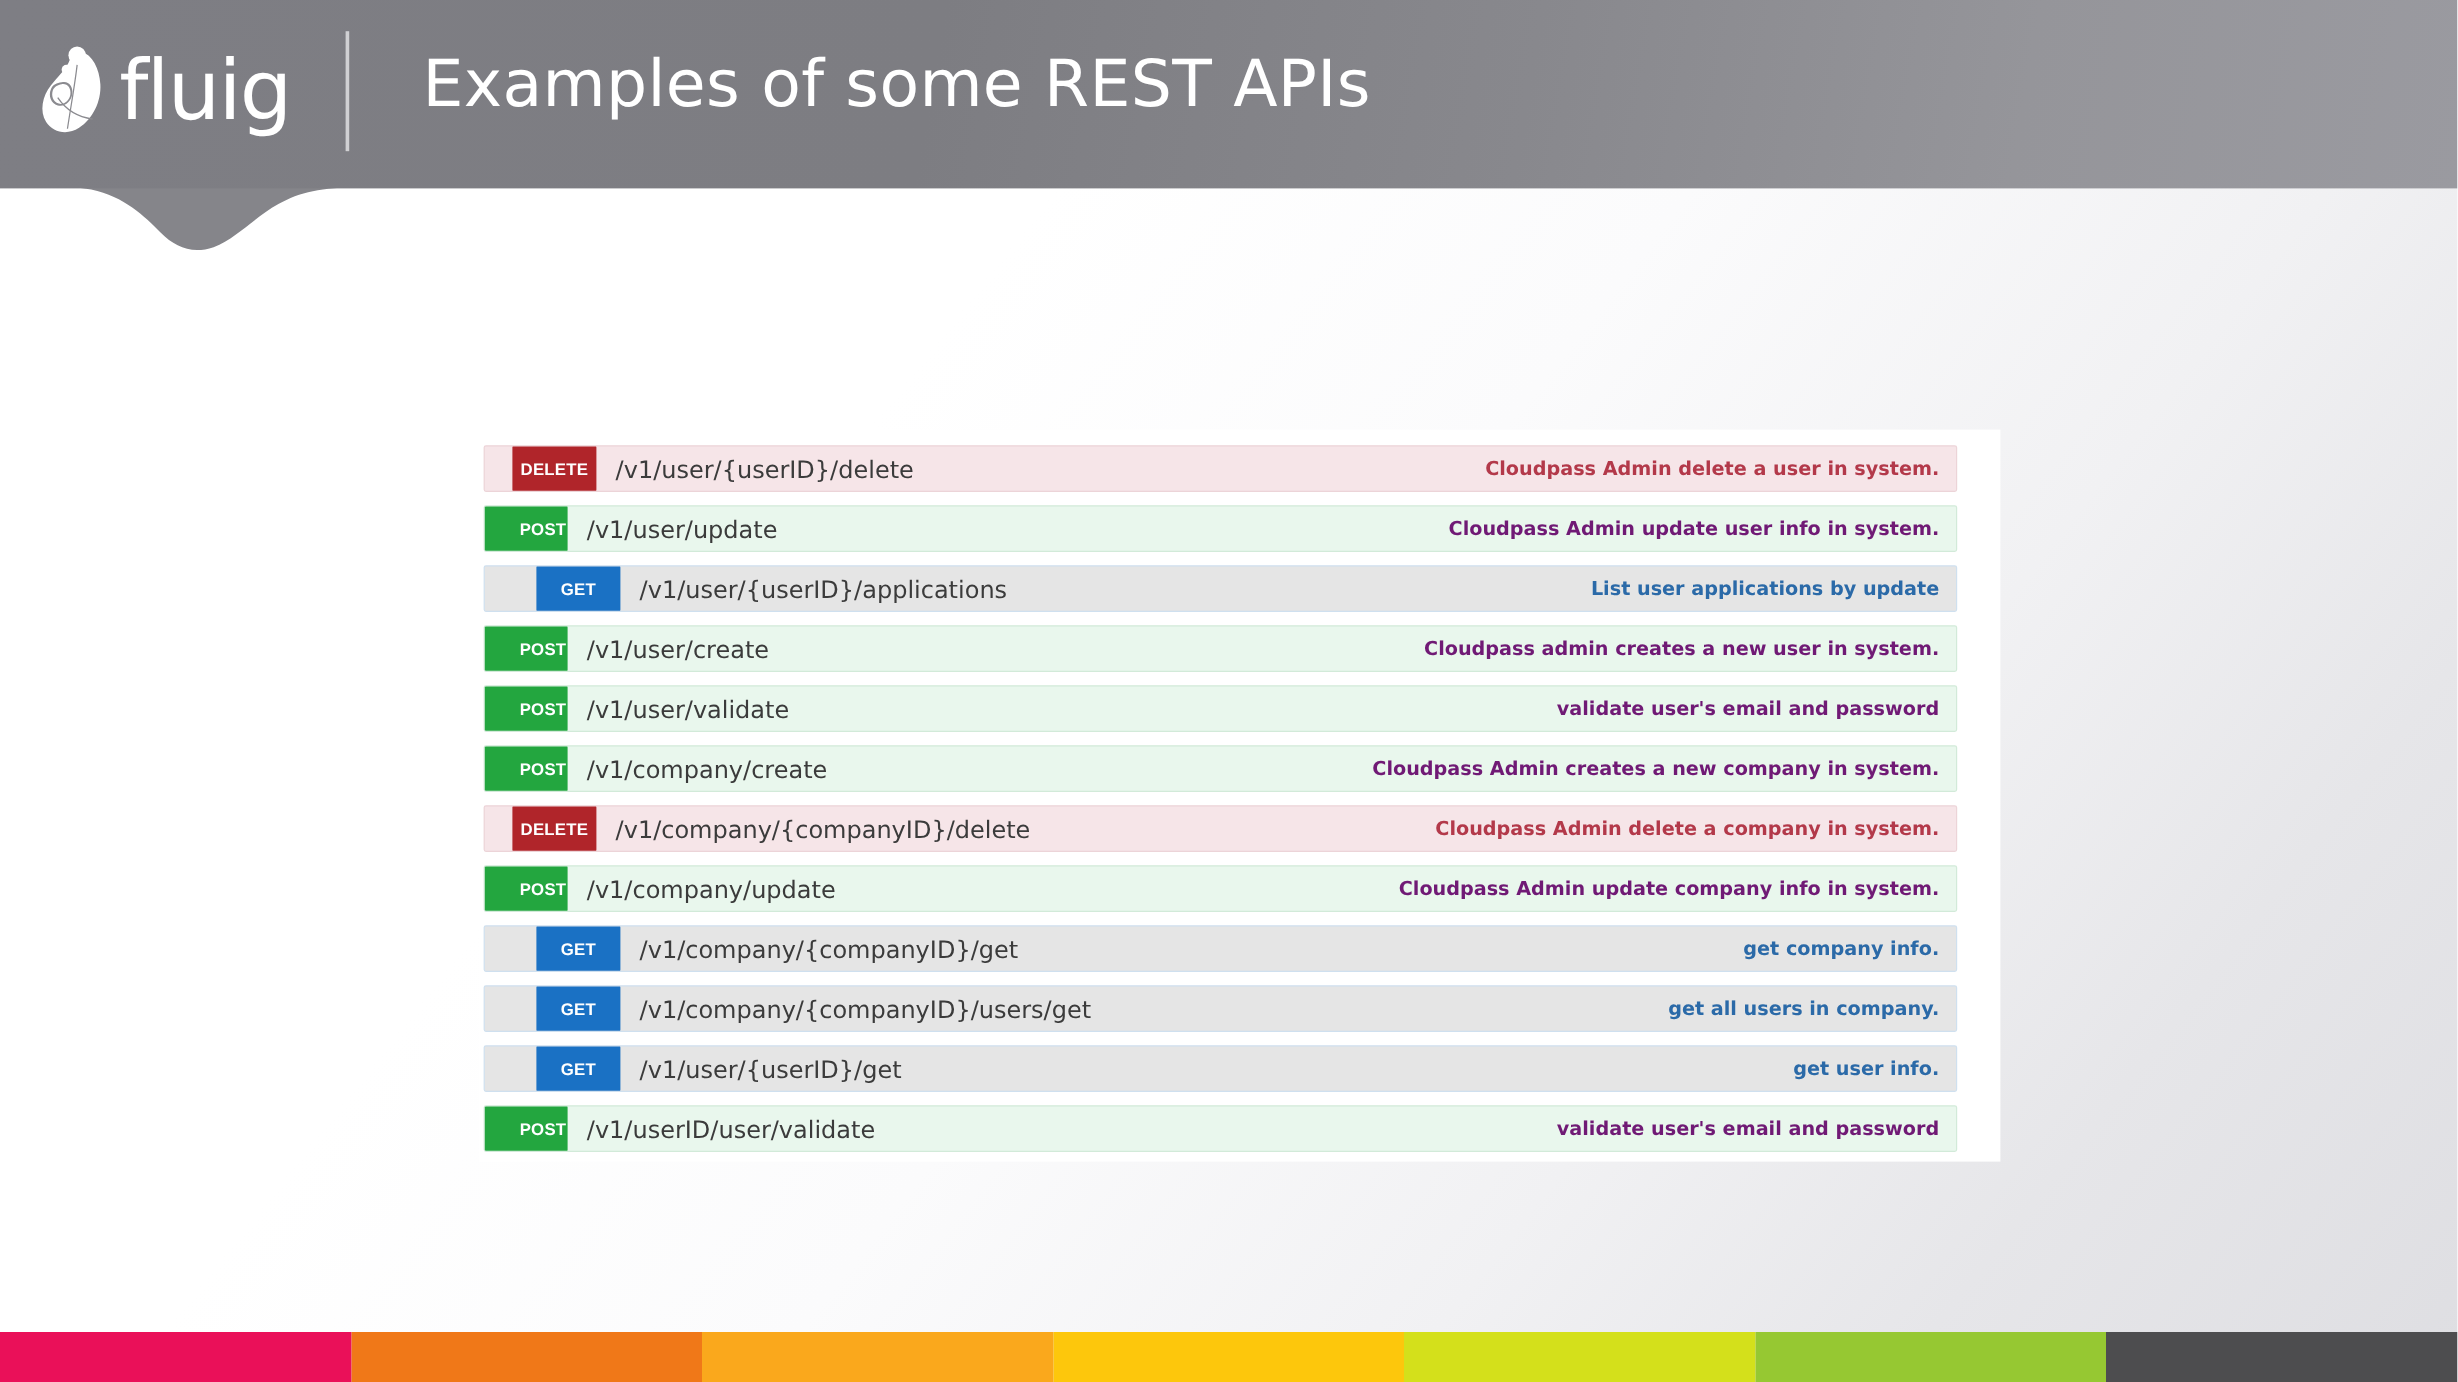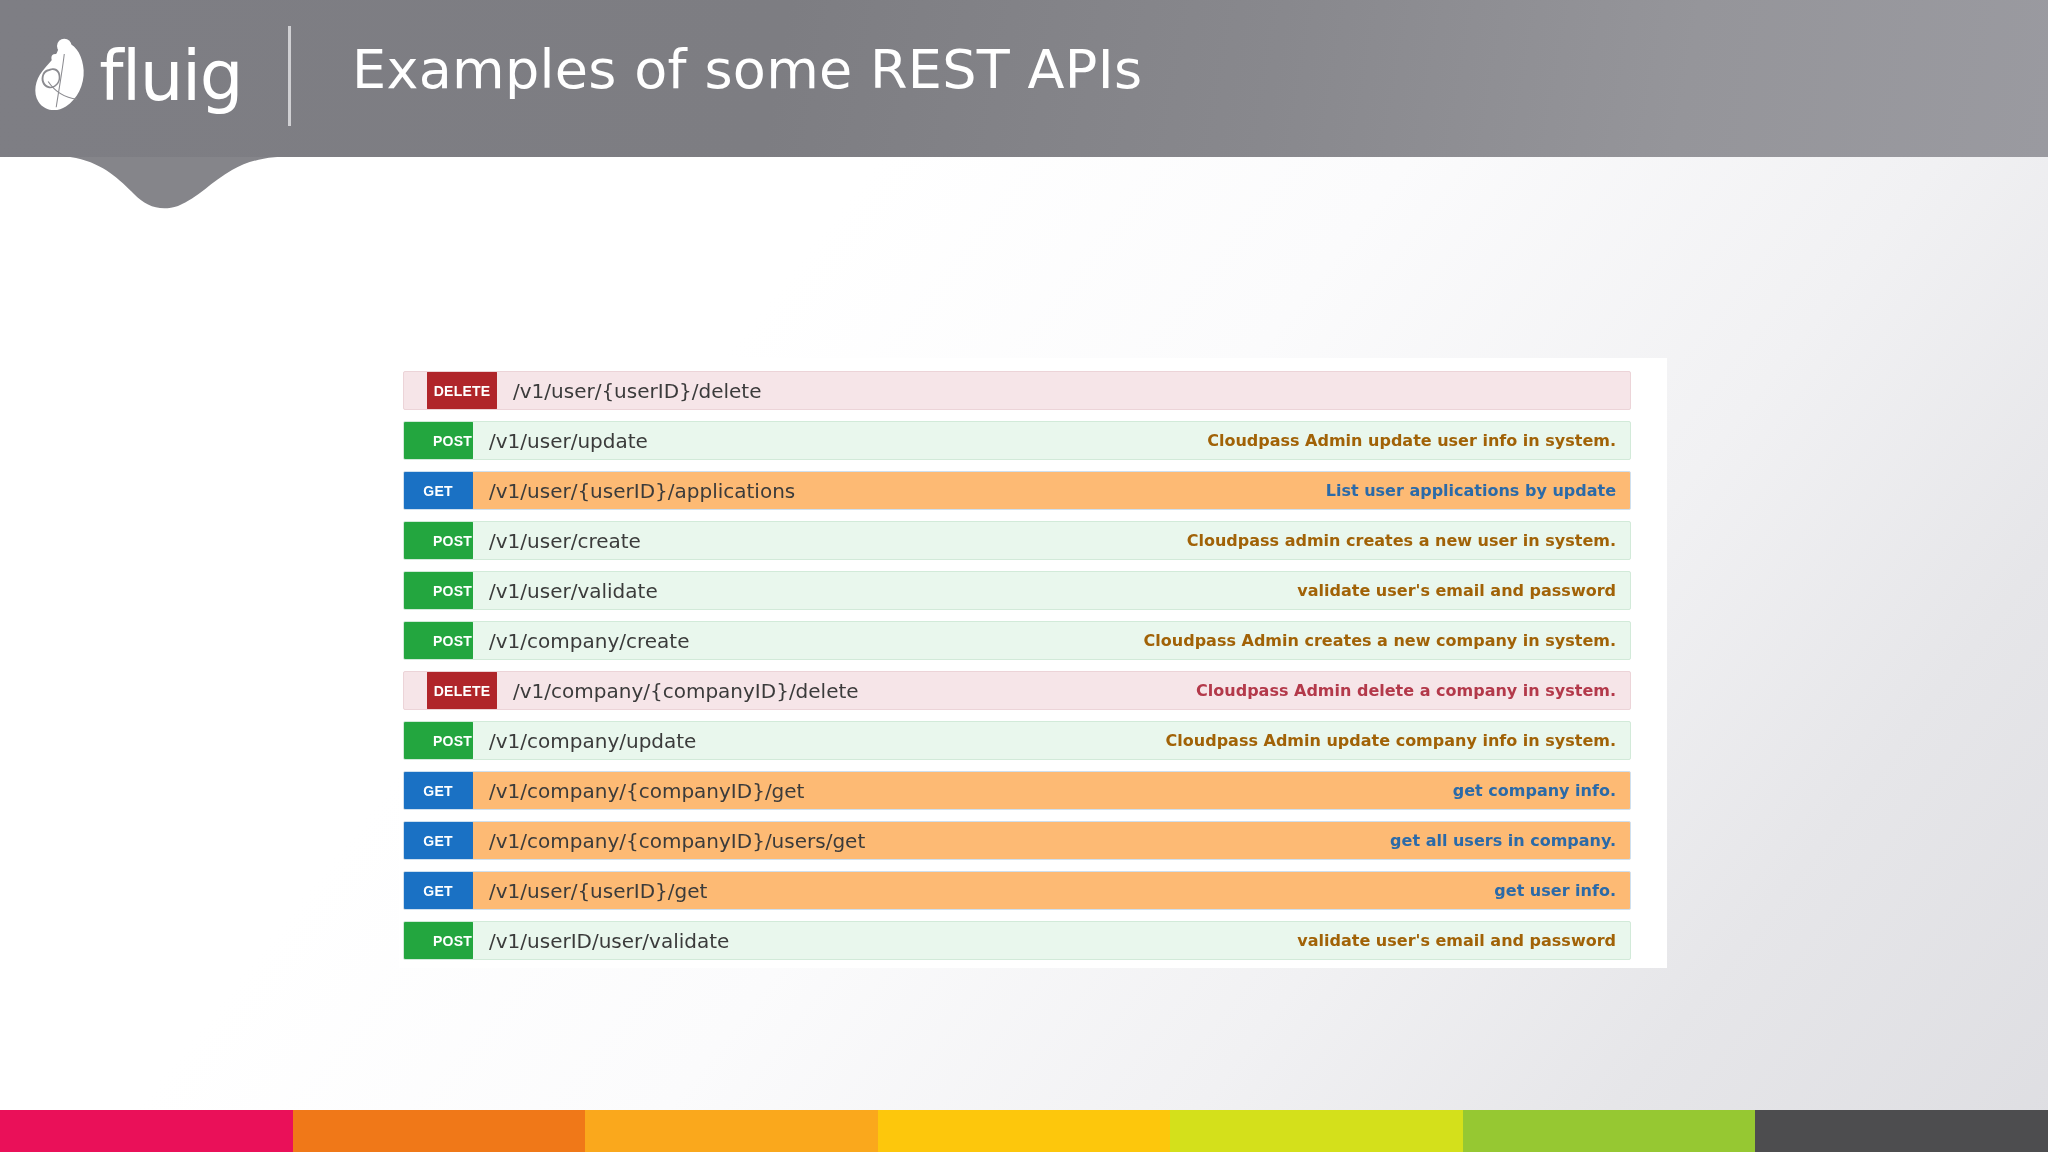--- a/index.html
+++ b/index.html
@@ -169,26 +169,26 @@
     font-size: 16px;
     font-weight: 600;
     white-space: nowrap;
   }
 
   
   .m-get    { background: #1a71c4; }
   .m-post   { background: #23a63f; padding-left: 29px; }
   .m-delete { background: #b0252a; }
 
-  .r-get    { background: #fdba74; border-color: #cfe0ef; }
+  .r-get    { background: #e5e5e5; border-color: #cfe0ef; padding-left: 44px; }
   .r-post   { background: #e9f7ed; border-color: #d2ead9; }
   .r-delete { background: #f6e5e8; border-color: #ecd4d8; padding-left: 24px; }
 
   .r-get    .desc { color: #2b6aa8; }
-  .r-post   .desc { color: #a16207; }
+  .r-post   .desc { color: #701a75; }
   .r-delete .desc { color: #b3394a; }
 
   
   .colorbar {
     position: absolute;
     left: 0;
     bottom: 0;
     width: 2048px;
     height: 42px;
     display: flex;
@@ -225,20 +225,21 @@
 
   <svg class="header-drip" viewBox="0 0 420 80" preserveAspectRatio="none">
     <path d="M0 0 H420 V6 H300 C268 6 250 10 232 20 C212 31 198 48 178 56 C160 62 146 56 134 44 C120 30 104 14 76 8 C56 4 26 5 0 6 Z" fill="#85858a"></path>
   </svg>
 
   <div class="panel">
     <div class="rows" id="api-rows">
         <div class="api-row r-delete">
           <div class="method m-delete">DELETE</div>
           <div class="path">/v1/user/{userID}/delete</div>
+          <div class="desc">Cloudpass Admin delete a user in system.</div>
         </div>
         <div class="api-row r-post">
           <div class="method m-post">POST</div>
           <div class="path">/v1/user/update</div>
           <div class="desc">Cloudpass Admin update user info in system.</div>
         </div>
         <div class="api-row r-get">
           <div class="method m-get">GET</div>
           <div class="path">/v1/user/{userID}/applications</div>
           <div class="desc">List user applications by update</div>

